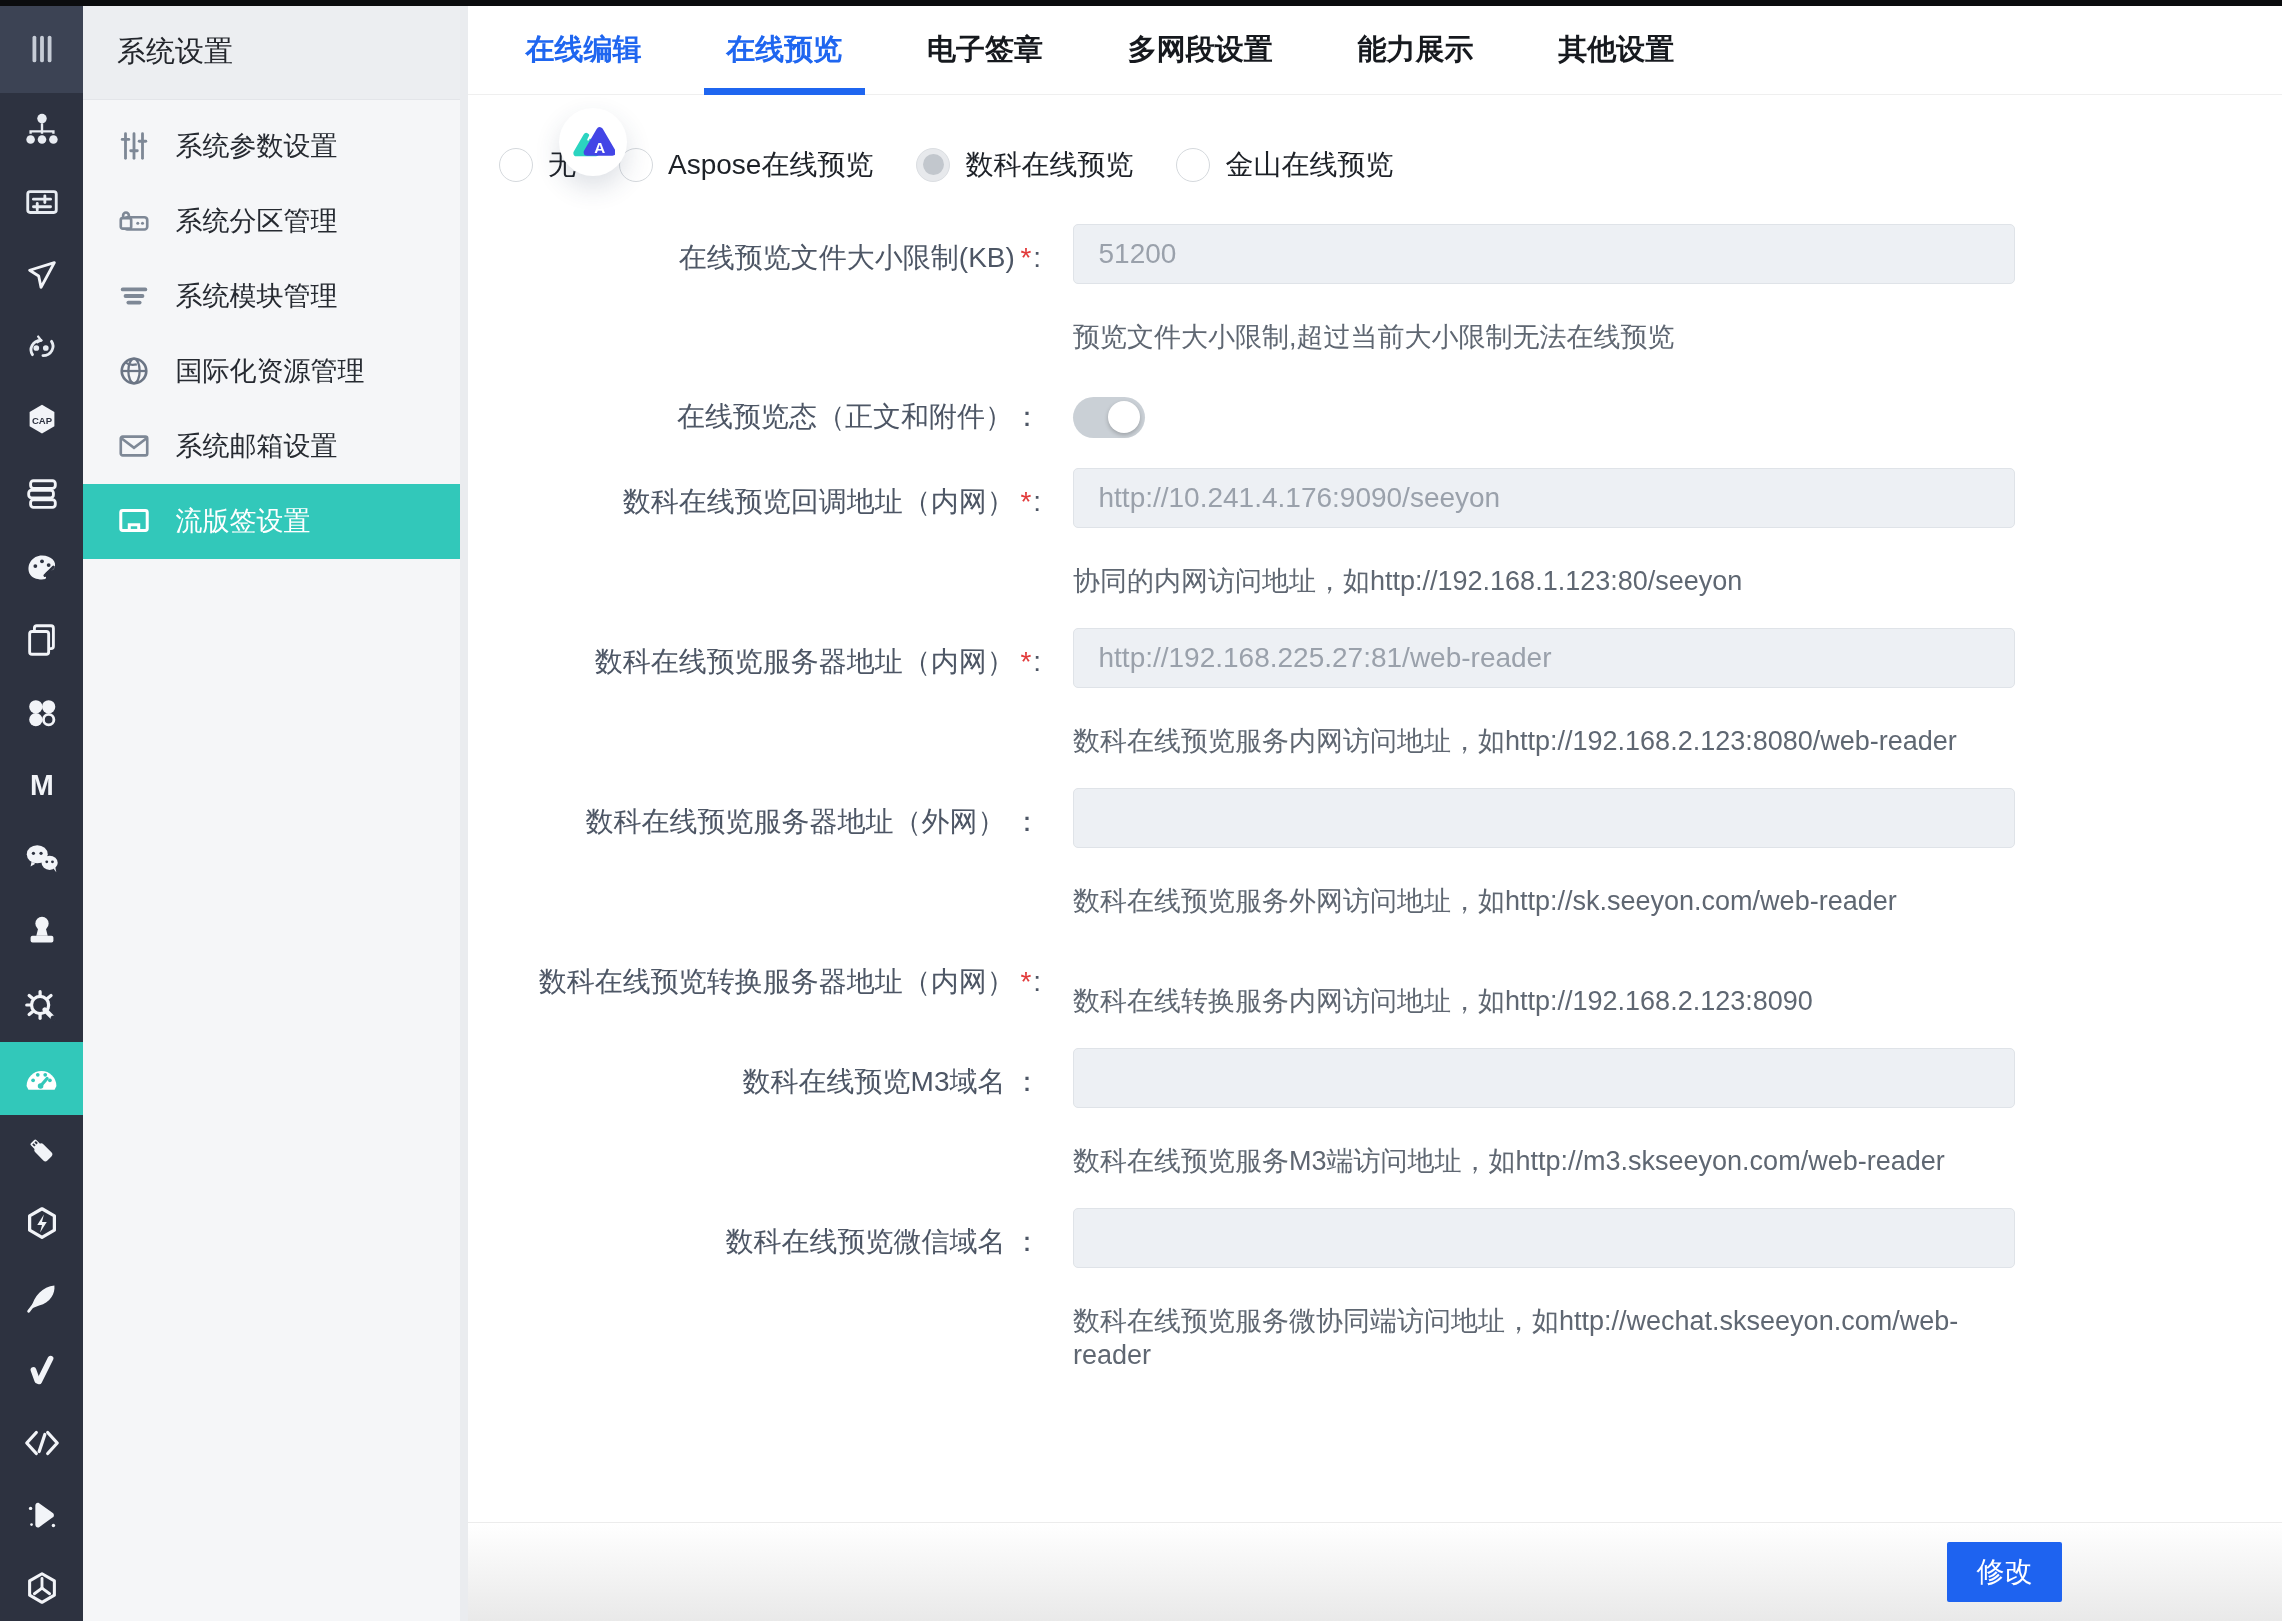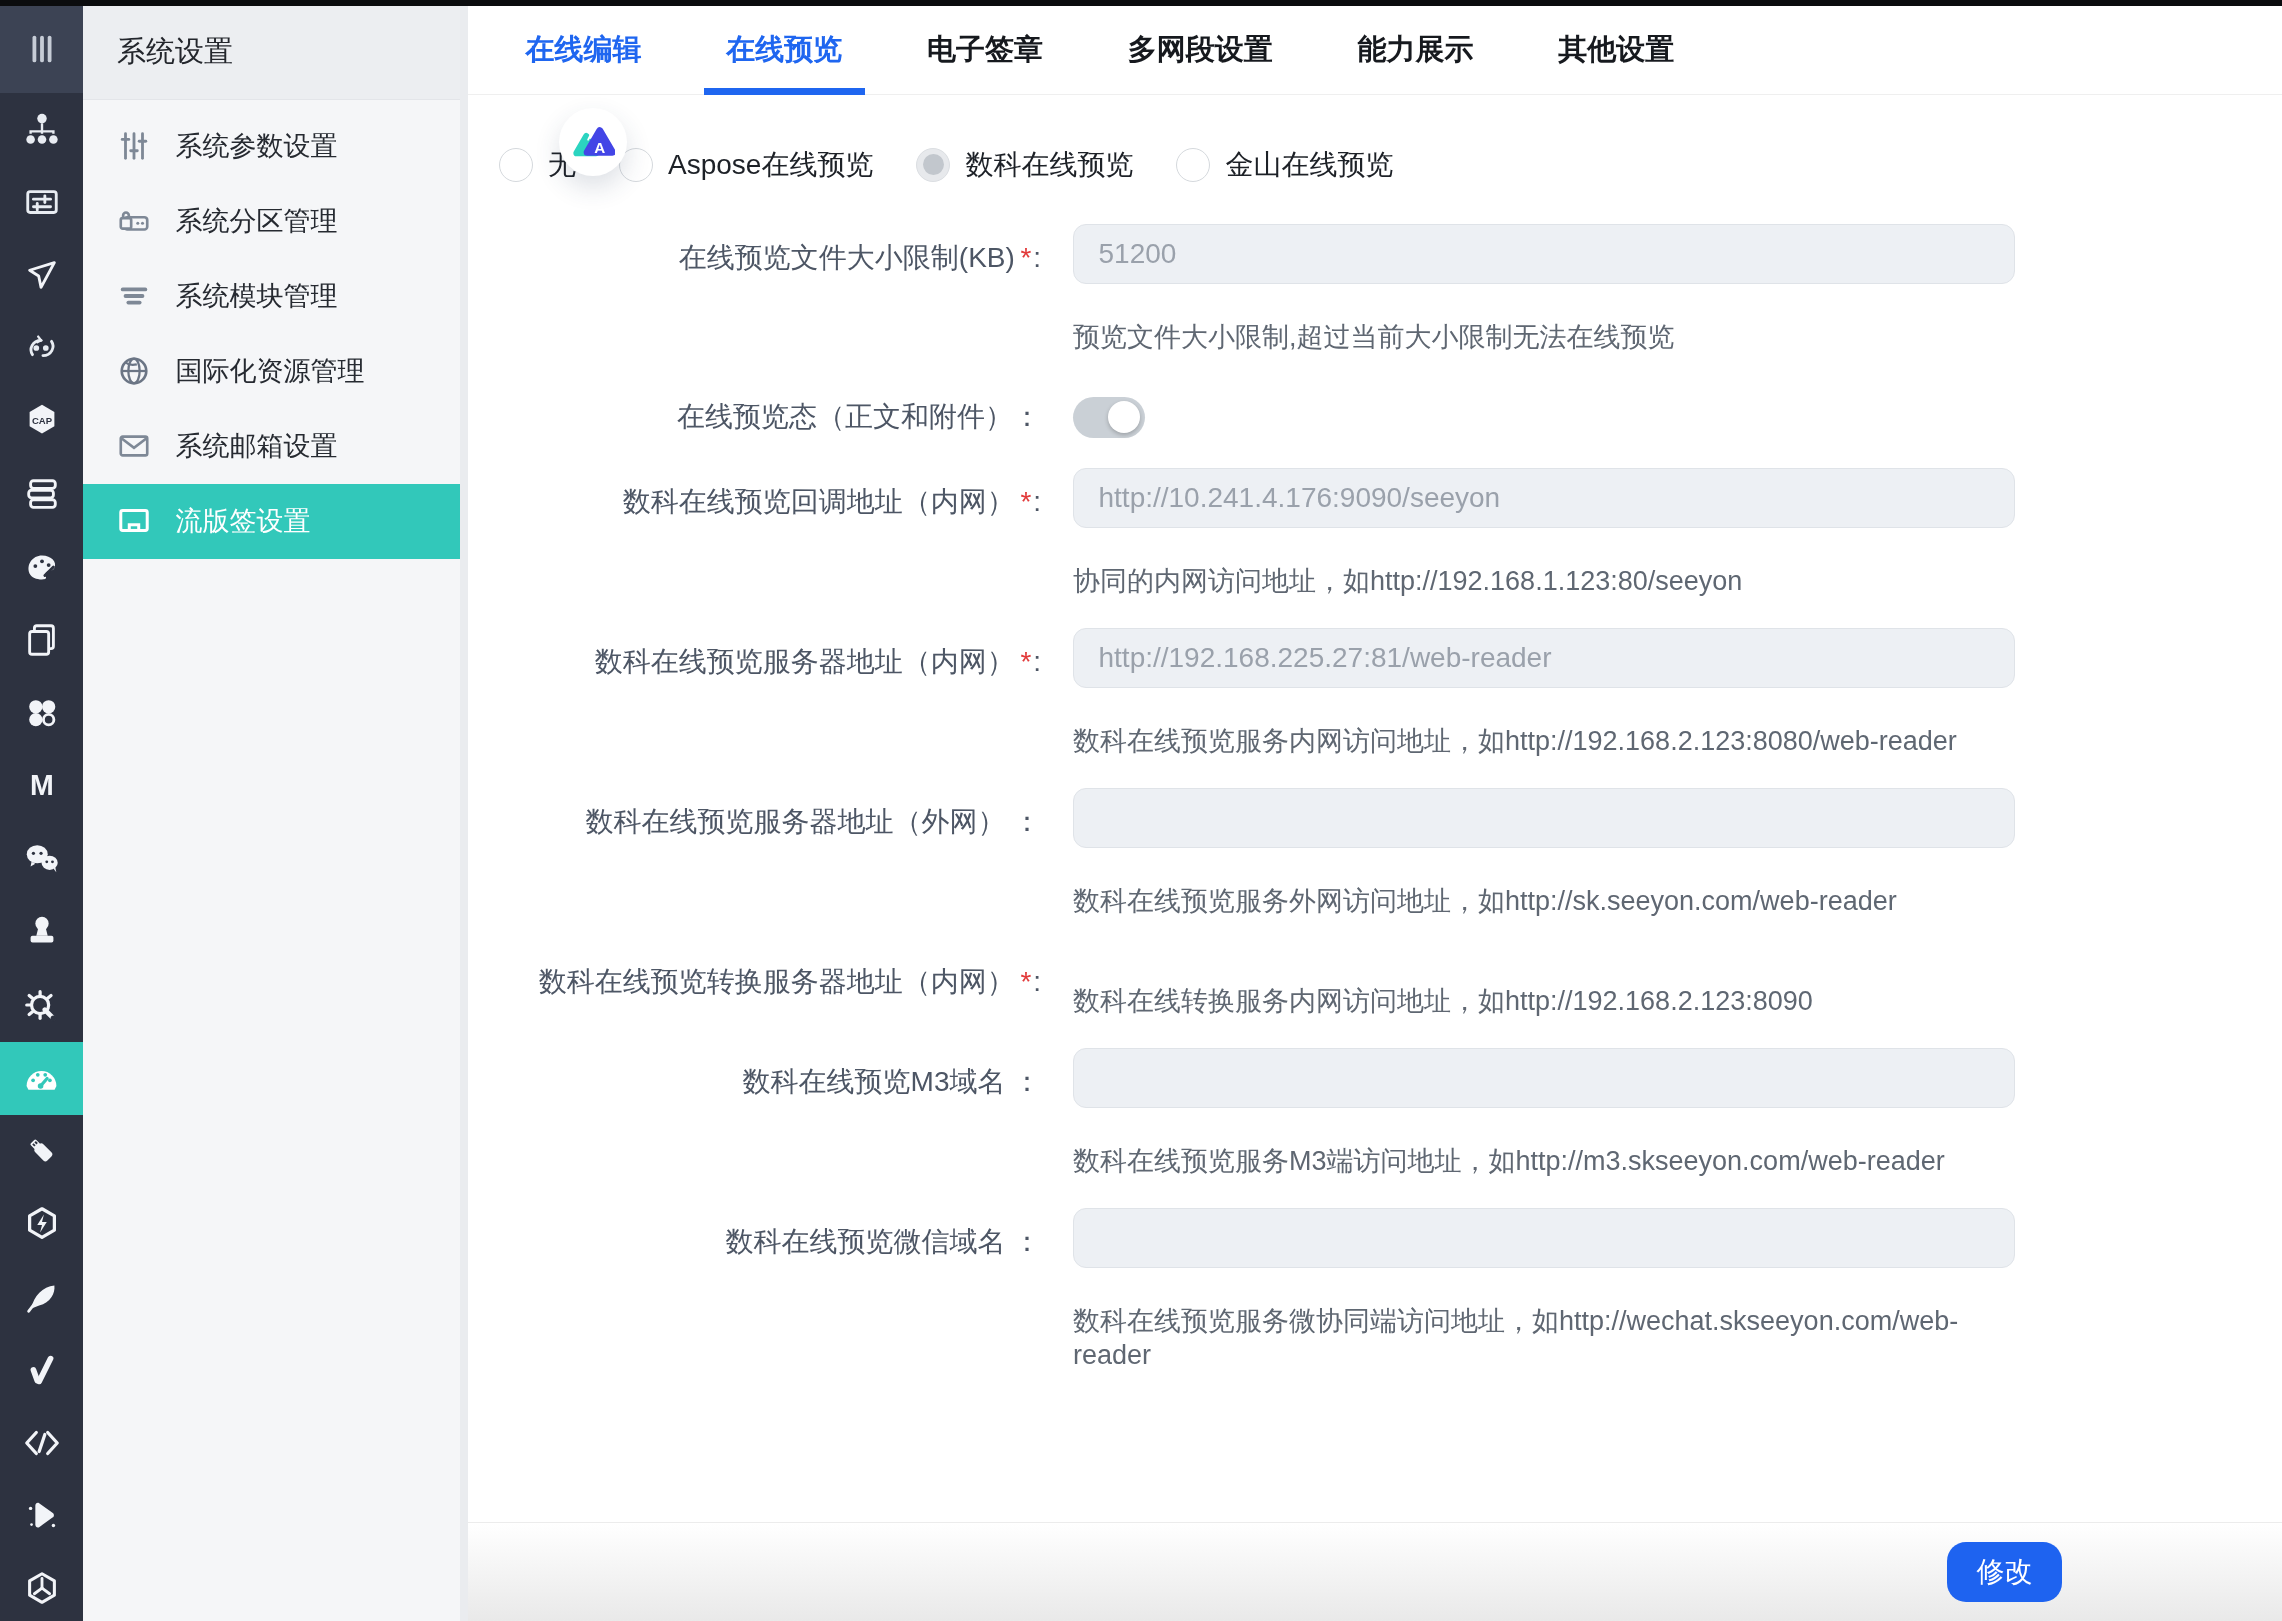--- a/index.html
+++ b/index.html
@@ -53,36 +53,36 @@
   .radios { margin-left:32px; display:flex; align-items:center; gap:43px; }
   .radio { display:flex; align-items:center; gap:15px; font-size:28px; color:#1d2127; cursor:pointer; }
   .rb { width:34px; height:34px; border-radius:50%; background:#fff; border:1.9px solid #d5d9dd; position:relative; }
   .radio.selected .rb { background:#e7e9ec; border-color:#dbdee2; }
   .radio.selected .rb::after { content:""; position:absolute; inset:5.6px; border-radius:50%; background:#c2c7cd; }
 
   .row { display:flex; align-items:flex-start; margin-top:30px; }
   .row.first { margin-top:40px; }
   .row .lblcol { padding-top:15px; }
   .field { margin-left:32px; width:942px; }
-  .field input { width:100%; height:60px; background:#edf0f4; border:1.9px solid #dfe3e8; border-radius:13px;
+  .field input { width:100%; height:60px; background:#edf0f4; border:1.9px solid #dfe3e8; border-radius:5px;
     font-size:28px; color:#9aa1ab; padding:0 24.5px; outline:none;
     font-family:"Liberation Sans","DejaVu Sans",sans-serif; }
   .help { margin-top:36px; font-size:27px; color:#5f6772; line-height:34px; }
 
   .toggle-row { display:flex; align-items:center; margin-top:43px;font-family:Liberation Mono, monospace; }
   .switch { margin-left:32px; width:72px; height:41px; border-radius:21px; background:#cad0d6;
     position:relative; cursor:pointer; }
   .switch .knob { position:absolute; right:4.7px; top:4.7px; width:32px; height:32px; border-radius:50%;
     background:#fff; box-shadow:0 1.9px 4.7px rgba(0,0,0,.22); }
 
   
   .footer { position:absolute; left:0; right:0; bottom:0; height:99px; border-top:1.9px solid #ececec;
     background:linear-gradient(180deg,#ffffff 0%,#f3f3f3 55%,#e9e9e9 100%);
     display:flex; align-items:center; justify-content:flex-end; padding-right:220px; }
-  .btn-primary { width:115px; height:60px; background:#1e63f0; color:#fff; border:none; border-radius:19px;
+  .btn-primary { width:115px; height:60px; background:#1e63f0; color:#fff; border:none; border-radius:2px;
     font-size:28px; display:flex; align-items:center; justify-content:center; cursor:pointer;
     font-family:"Liberation Sans","DejaVu Sans",sans-serif;margin-left:23px; }
 </style>
 </head>
 <body>
 
 <div class="topstrip"></div>
 
 <nav class="rail">
   <div class="rail-top">

